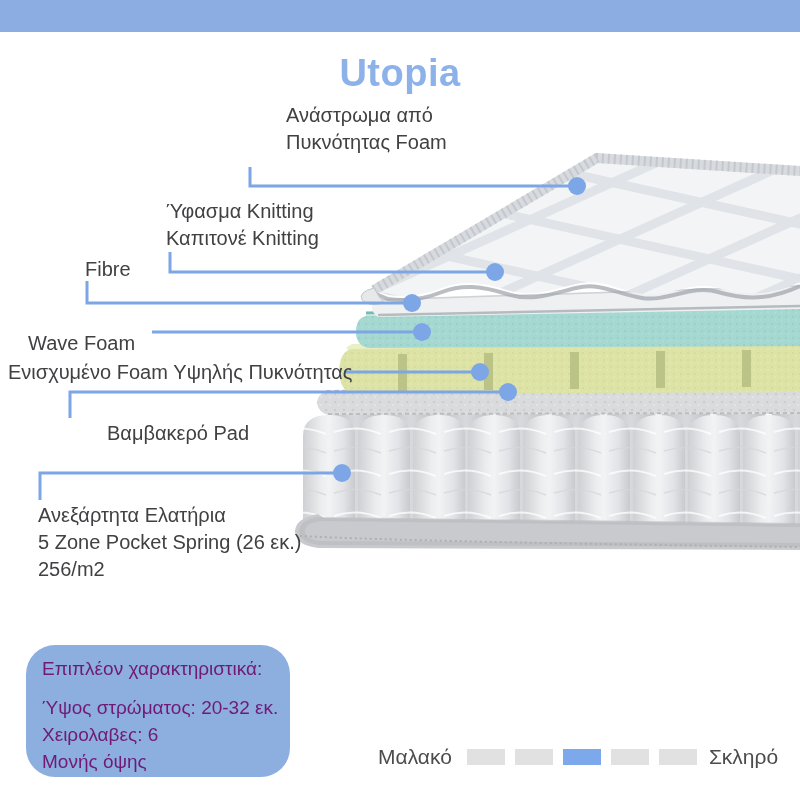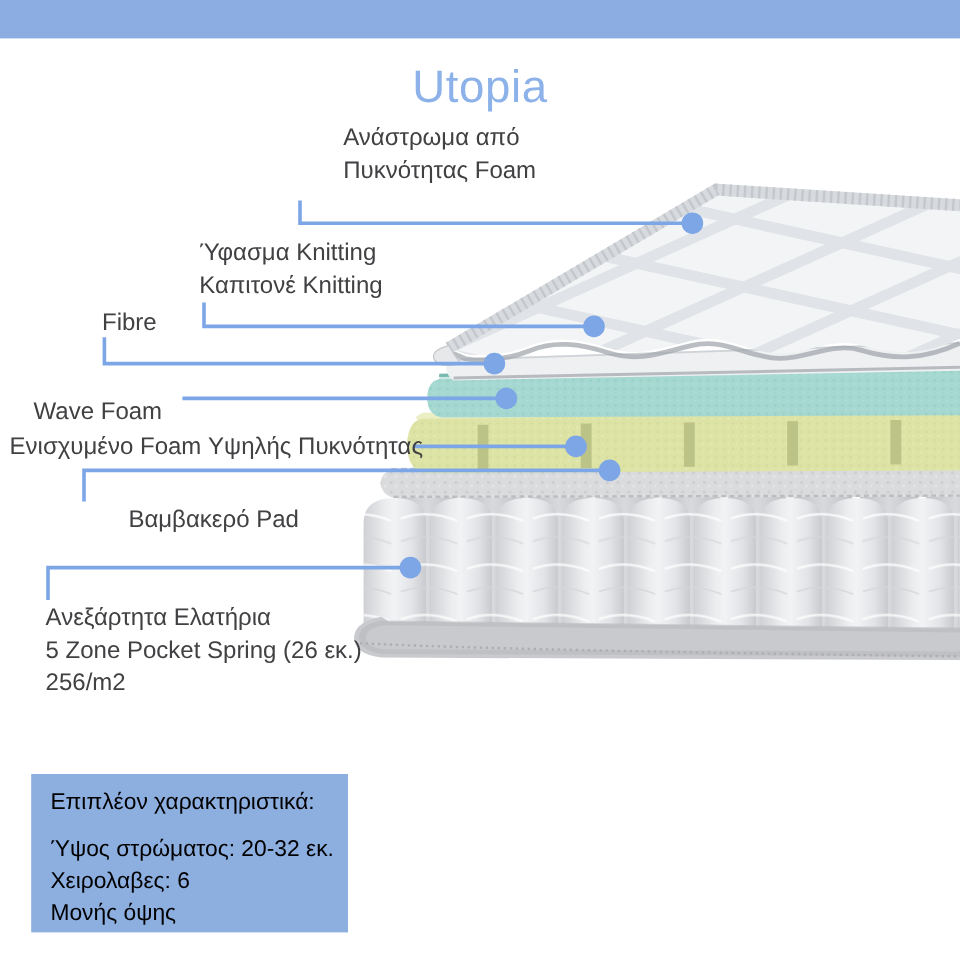--- a/index.html
+++ b/index.html
@@ -3,30 +3,30 @@
 <meta charset="utf-8">
 <style>
   html,body{margin:0;padding:0;background:#ffffff;}
   .canvas{
     position:relative;width:800px;height:800px;background:#ffffff;overflow:hidden;
     font-family:"Liberation Sans",sans-serif;
   }
   .top-bar{position:absolute;left:0;top:0;width:800px;height:32px;background:#8bade2;}
   .title{
     position:absolute;left:0;top:52px;width:800px;text-align:center;
-    font-size:38px;font-weight:400;color:#8db2ea;letter-spacing:.5px;
+    font-size:38px;font-weight:700;color:#8db2ea;letter-spacing:.5px;
   }
   .diagram-svg{position:absolute;left:0;top:0;width:800px;height:800px;}
   .lbl{
     position:absolute;color:#414144;font-size:20px;line-height:27px;white-space:nowrap;
   }
   .lbl div{white-space:nowrap;}
   .features-box{
     position:absolute;left:26px;top:645px;width:264px;height:132px;box-sizing:border-box;
-    background:#8dafe0;color:#000000;padding:13px 10px 0 16px;
+    background:#8dafe0;color:#701a75;padding:13px 10px 0 16px;border-radius:29px;
   }
   .features-box .fb-title{font-size:19px;margin-bottom:14px;}
   .features-box .fb-item{font-size:19px;line-height:27px;}
   .scale{
     position:absolute;left:378px;top:745px;display:flex;align-items:center;
     color:#4c4c4e;font-size:21px;
   }
   .scale .sq{width:38px;height:16px;background:#e1e1e1;margin:0 5px;}
   .scale .sq.first{margin-left:15px;}
   .scale .sq.last{margin-right:12px;}
@@ -227,14 +227,23 @@
     <div>256/m2</div>
   </div>
 
   <div class="features-box">
     <div class="fb-title">Επιπλέον χαρακτηριστικά:</div>
     <div class="fb-item">Ύψος στρώματος: 20-32 εκ.</div>
     <div class="fb-item">Χειρολαβες: 6</div>
     <div class="fb-item">Μονής όψης</div>
   </div>
 
+  <div class="scale">
+    <span>Μαλακό</span>
+    <div class="sq first"></div>
+    <div class="sq"></div>
+    <div class="sq active"></div>
+    <div class="sq"></div>
+    <div class="sq last"></div>
+    <span>Σκληρό</span>
+  </div>
 
 </div>
 
 </body></html>

